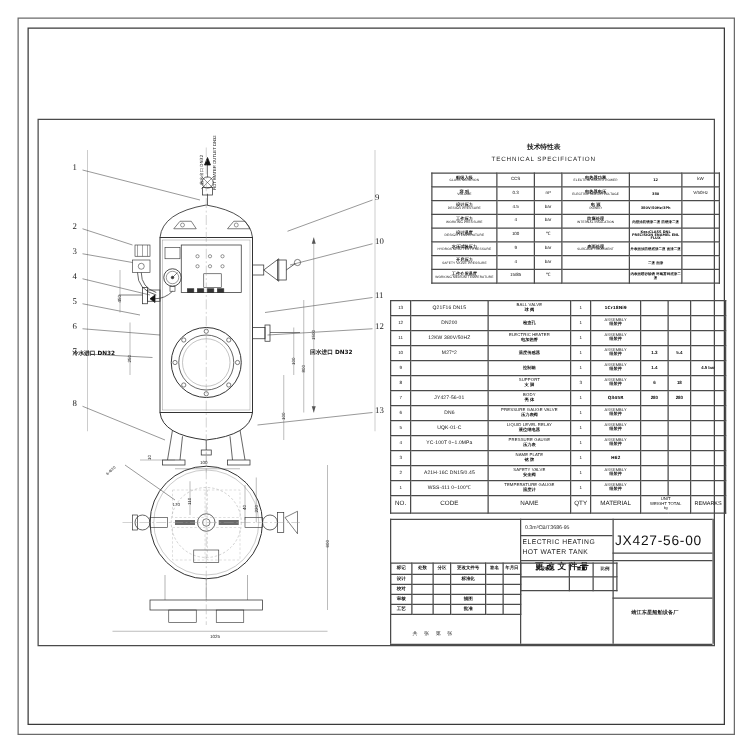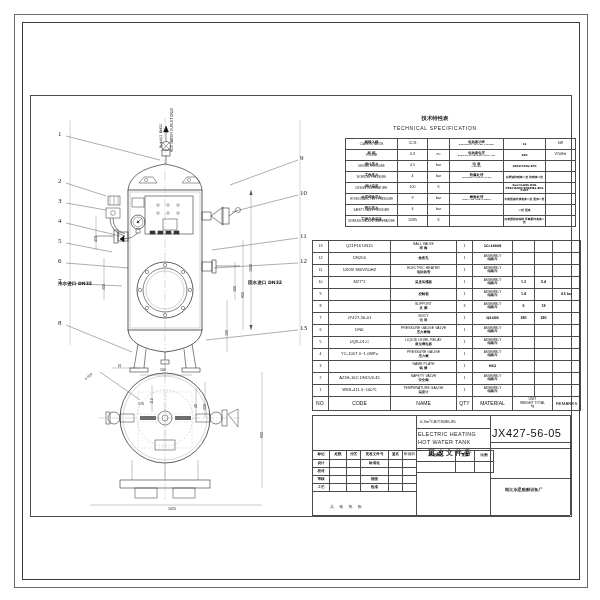--- a/index.html
+++ b/index.html
@@ -621,21 +621,21 @@
         </tr>
       </tbody>
   </table>
 
   <div class="txt" style="left:420px;top:420px;font-size:4.2px;">0.3m³CB/T3686-95</div>
 
   <div class="txt" style="left:418px;top:432px;font-size:5.4px;letter-spacing:.4px;">ELECTRIC HEATING</div>
   <div class="txt" style="left:418px;top:440px;font-size:5.4px;letter-spacing:.4px;">HOT WATER TANK</div>
   <div class="txt bmTitleCn" style="left:428px;top:450px;">更改文件号</div>
 
-  <div class="txt dwgNo" style="left:492px;top:428px;">JX427-56-05</div>
+  <div class="txt dwgNo" style="left:492px;top:428px;">JX427-56-00</div>
   <div class="txt factory" style="left:505px;top:488px;">靖江东星船舶设备厂</div>
 
   <table class="tbl" id="rev-table" style="left:312px;top:450px;width:104px;">
     <colgroup>
         <col style="width:17px">
         <col style="width:17px">
         <col style="width:14px">
         <col style="width:28px">
         <col style="width:14px">
         <col style="width:14px">

